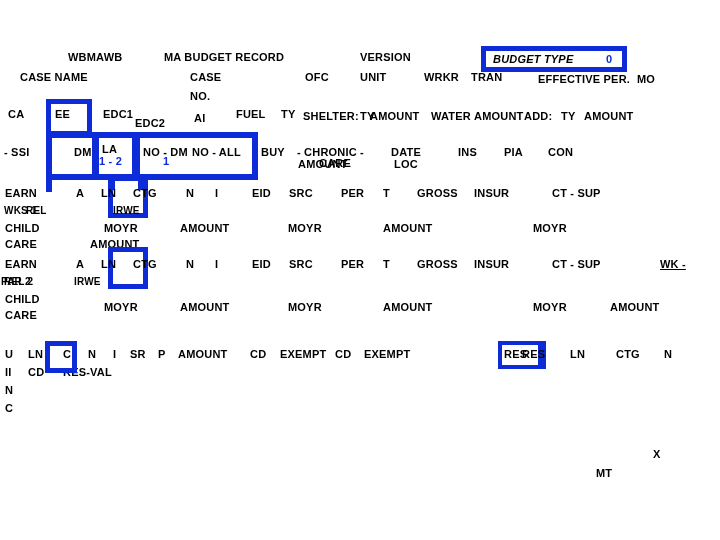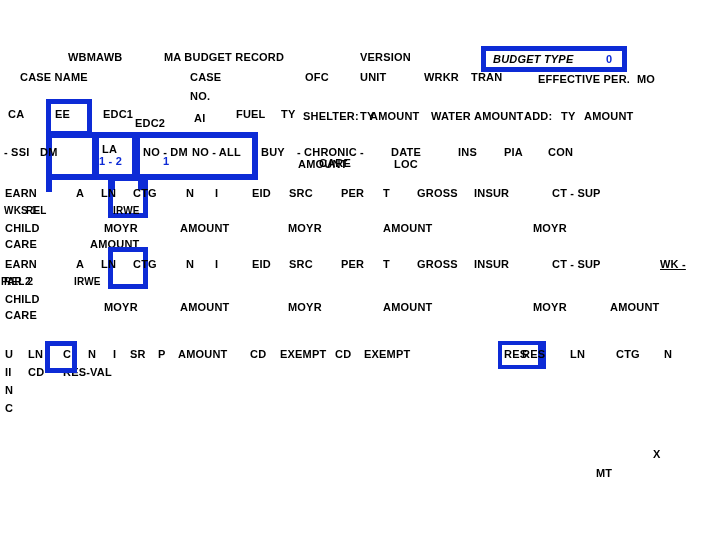--- a/index.html
+++ b/index.html
@@ -91,21 +91,21 @@
   <div class="z2" style="position:absolute;left:99px;top:138px;width:33px;height:36px;background:#ffffff;"></div>
   <div class="z2" style="position:absolute;left:140px;top:138px;width:50px;height:36px;background:#ffffff;"></div>
 
   <div class="boxfill z1" style="left:183px;top:132px;width:75px;height:48px;"></div>
   <div class="z2" style="position:absolute;left:189px;top:138px;width:63px;height:36px;background:#ffffff;"></div>
 
   <div class="boxfill z1" style="left:108px;top:178px;width:7px;height:12px;"></div>
   <div class="boxfill z1" style="left:138px;top:178px;width:7px;height:12px;"></div>
 
   <div class="lbl z3" style="left:4px;top:146px;">- SSI</div>
-  <div class="lbl z3" style="left:40px;top:146px;">DM</div>
+  <div class="lbl z3" style="left:74px;top:146px;">DM</div>
   <div class="lbl z3" style="left:102px;top:143px;">LA</div>
   <div class="lbl z3 blue" style="left:99px;top:155px;">1 - 2</div>
   <div class="lbl z3" style="left:143px;top:146px;">NO - DM</div>
   <div class="lbl z3 blue" style="left:163px;top:155px;">1</div>
   <div class="lbl z3" style="left:192px;top:146px;">NO - ALL</div>
   <div class="lbl z3" style="left:261px;top:146px;">BUY</div>
 
   <div class="lbl" style="left:297px;top:146px;">- CHRONIC -</div>
   <div class="lbl" style="left:319px;top:157px;">CARE</div>
   <div class="lbl" style="left:298px;top:158px;">AMOUNT</div>

